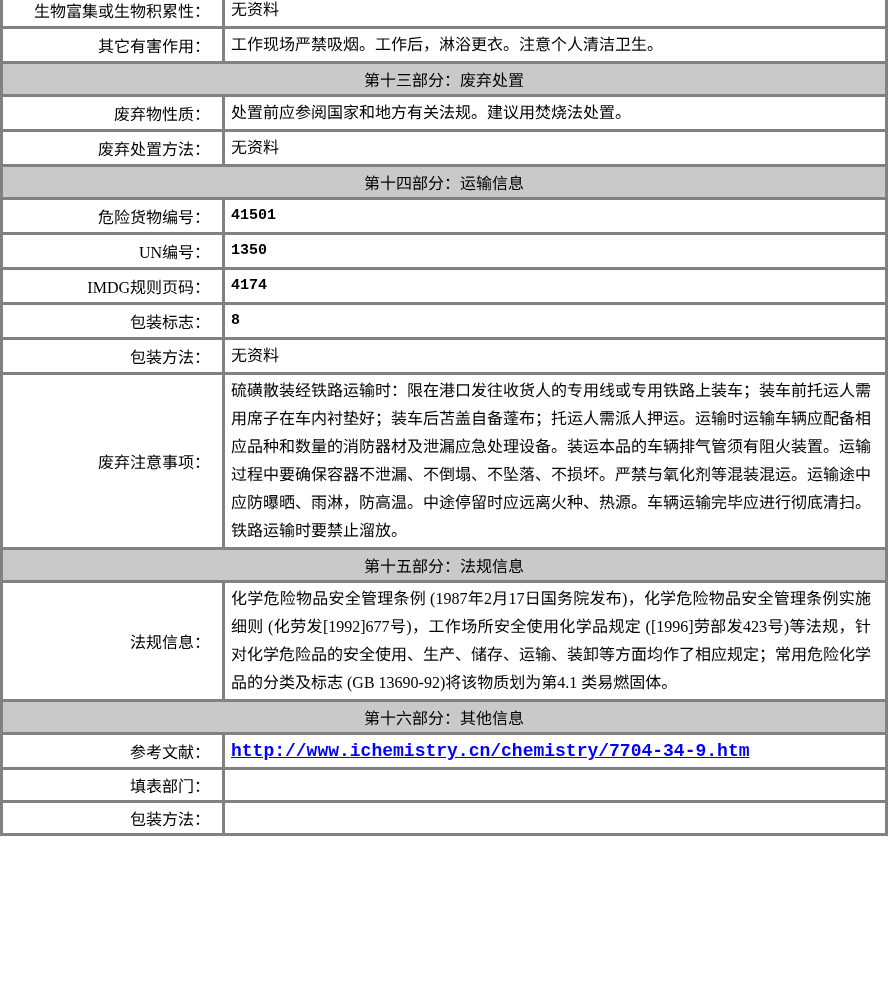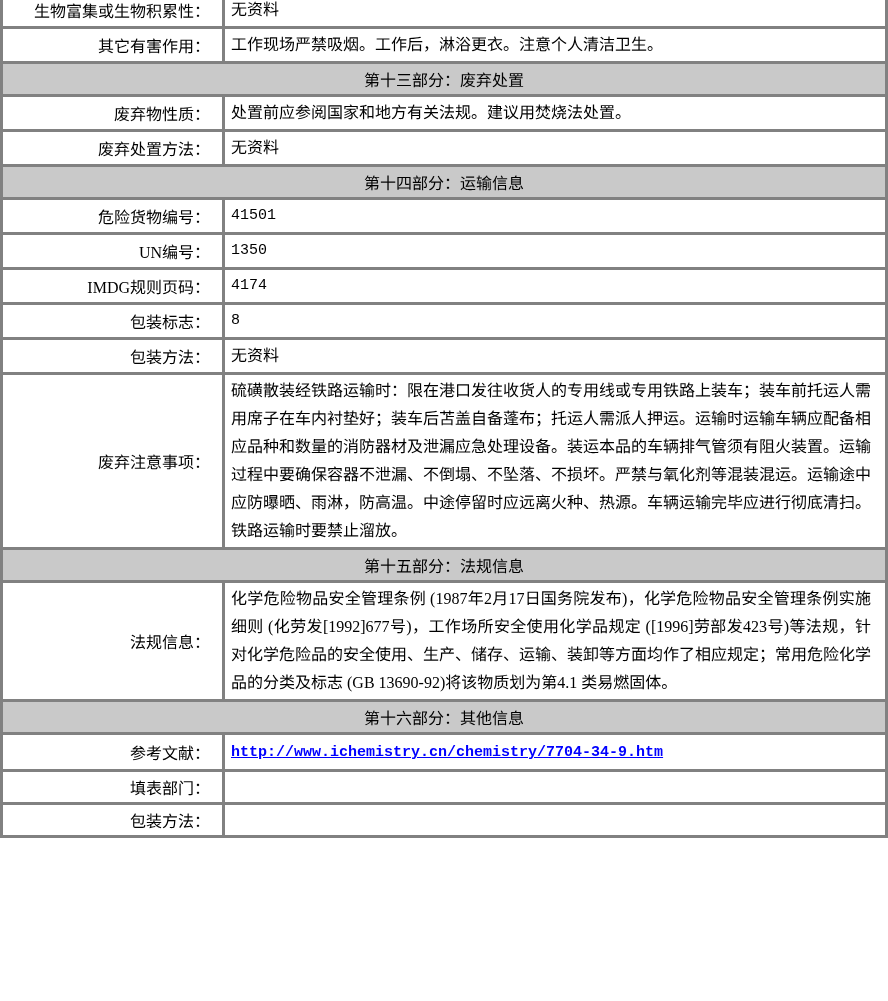--- a/index.html
+++ b/index.html
@@ -39,32 +39,33 @@
   td.value-cell {
     text-align: justify;
     padding: 2px 14px 2px 6px;
     line-height: 28px;
     background: #ffffff;
   }
   td.value-cell.mono {
     font-family: "Liberation Mono", "DejaVu Sans Mono", monospace;
     font-size: 15px;
     text-align: left;
+    font-weight: bold;
   }
   td.section-cell {
     background: var(--section-bg, #c9c9c9);
     text-align: center;
     font-size: 16px;
     padding: 0;
   }
   a.ref-link {
     color: var(--link-color, #0000ff);
     text-decoration: underline;
     font-family: "Liberation Mono", "DejaVu Sans Mono", monospace;
-    font-size: 15px;
+    font-size: 18px;
     font-weight: 700;
     cursor: pointer;
   }
 </style>
 </head>
 <body>
 
 <div class="sheet">
   <table class="msds">
     <colgroup>

